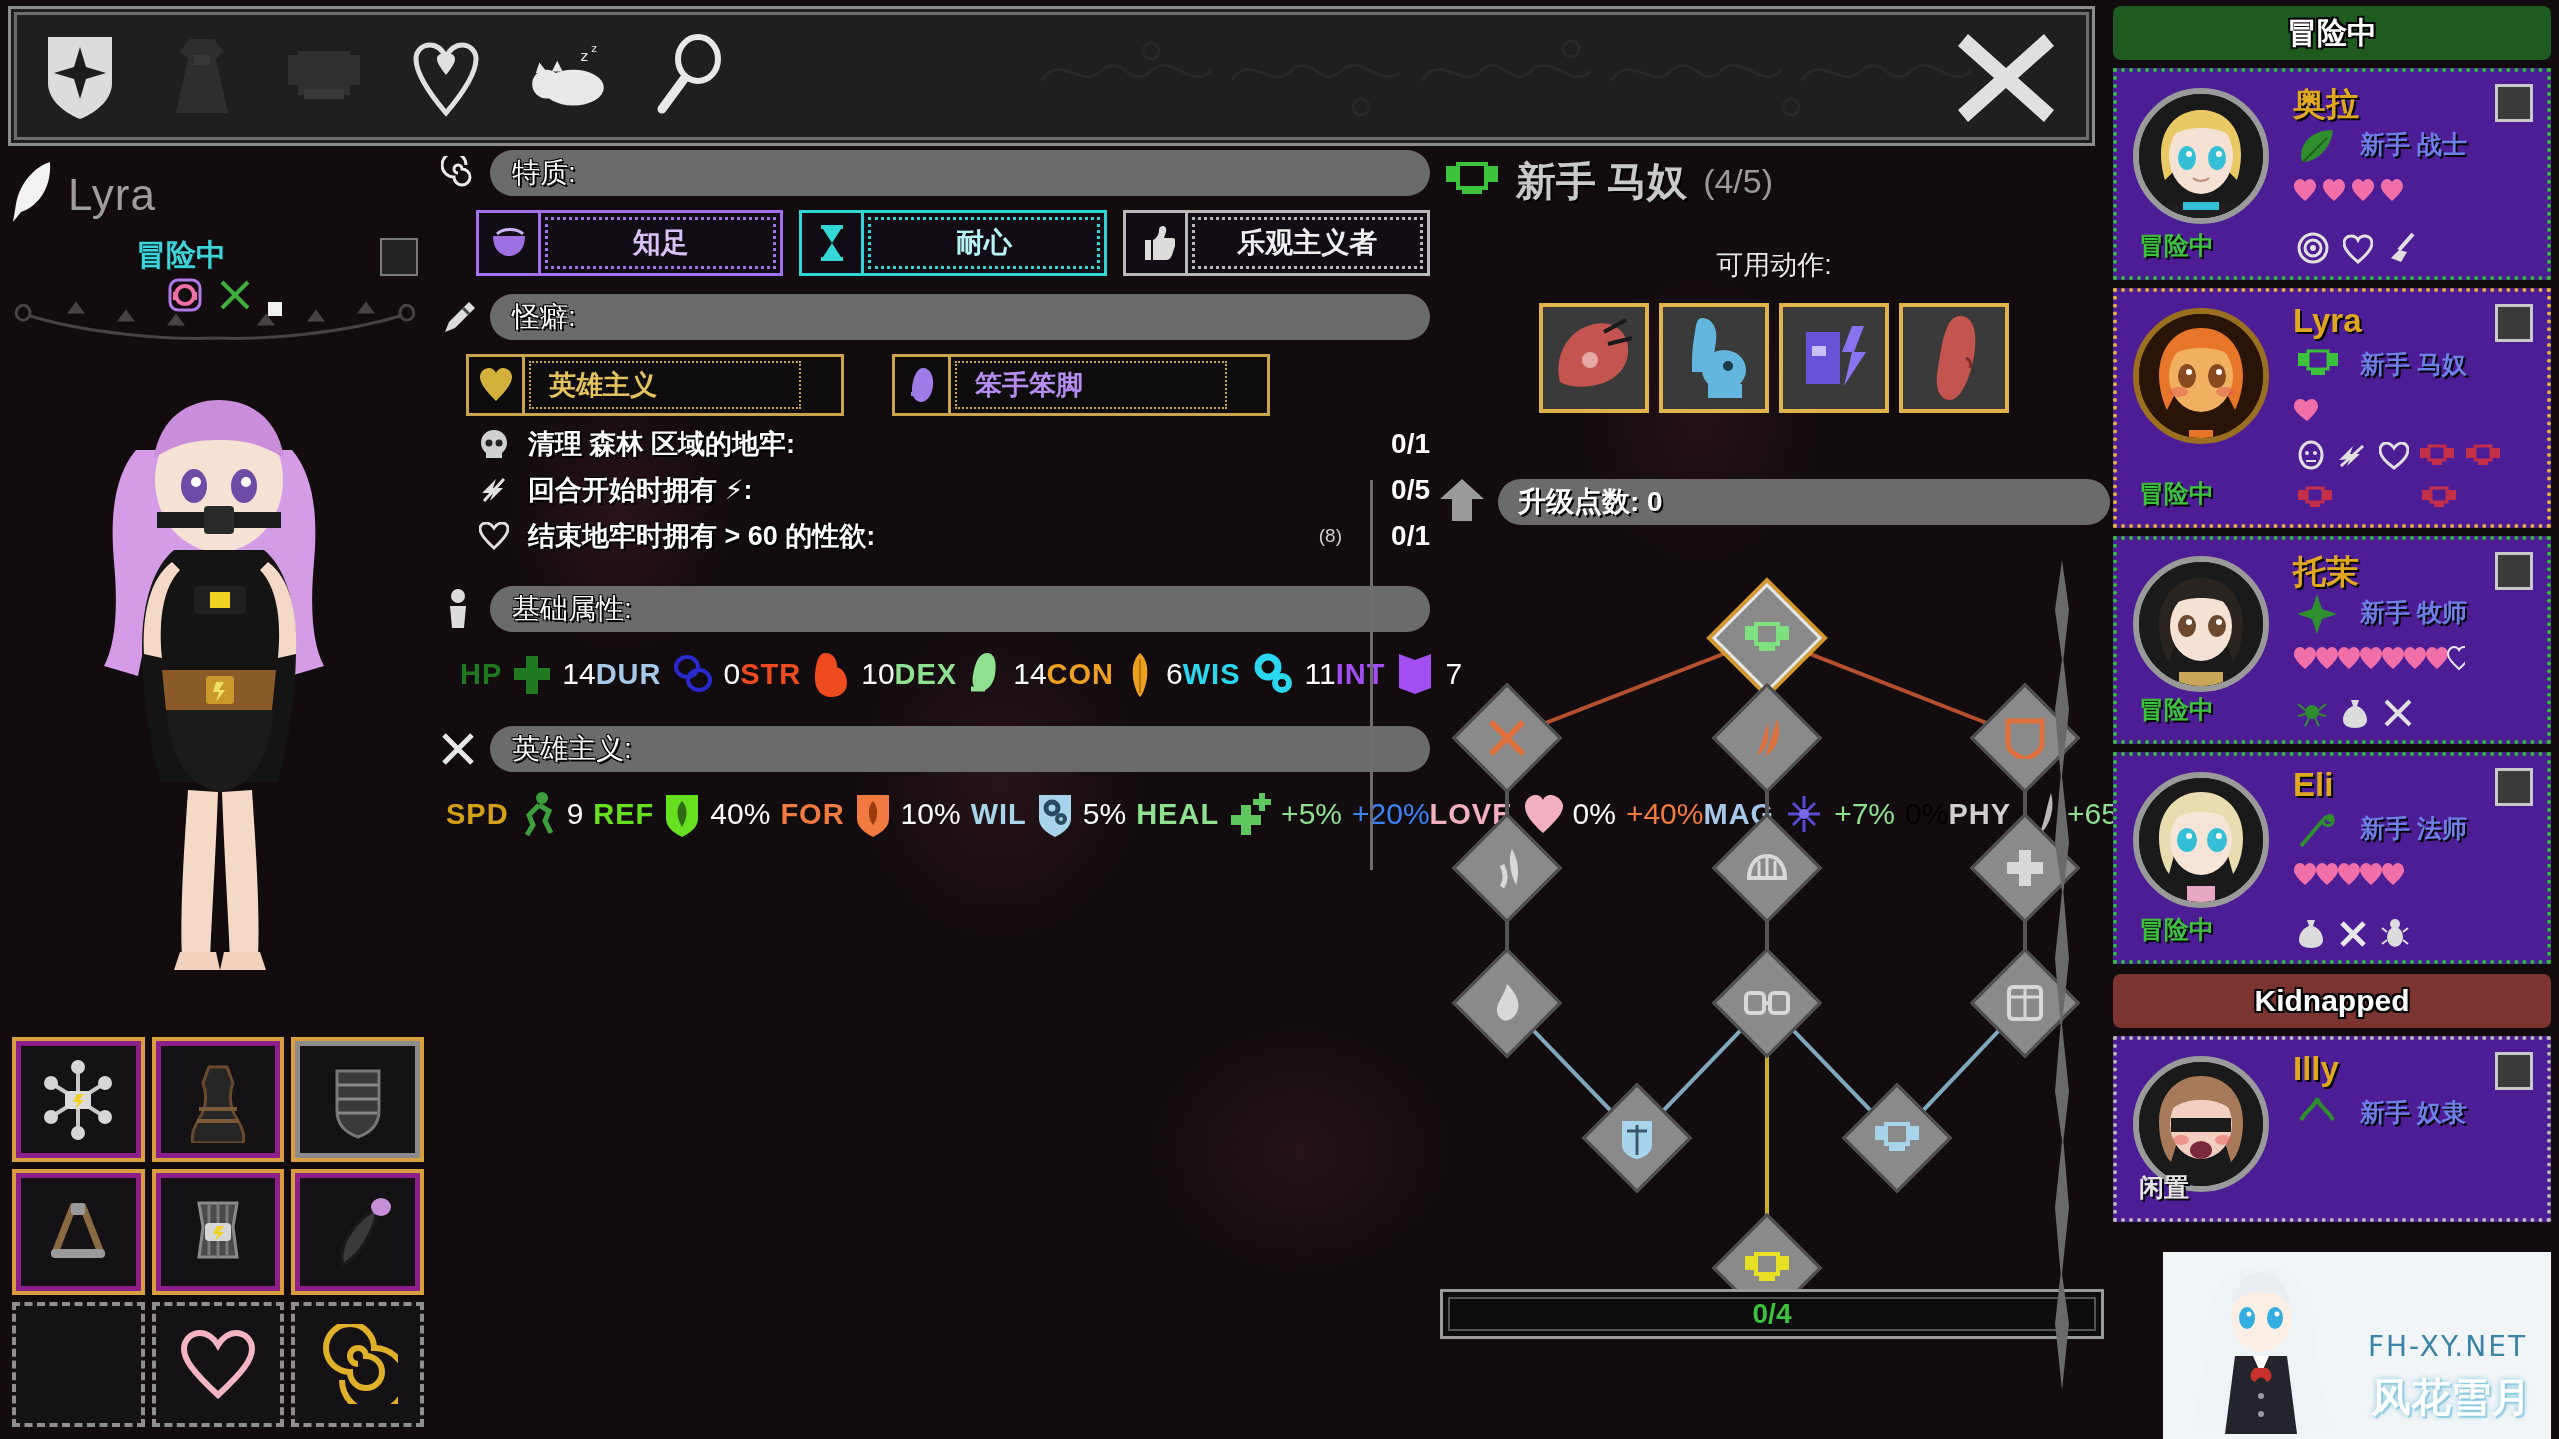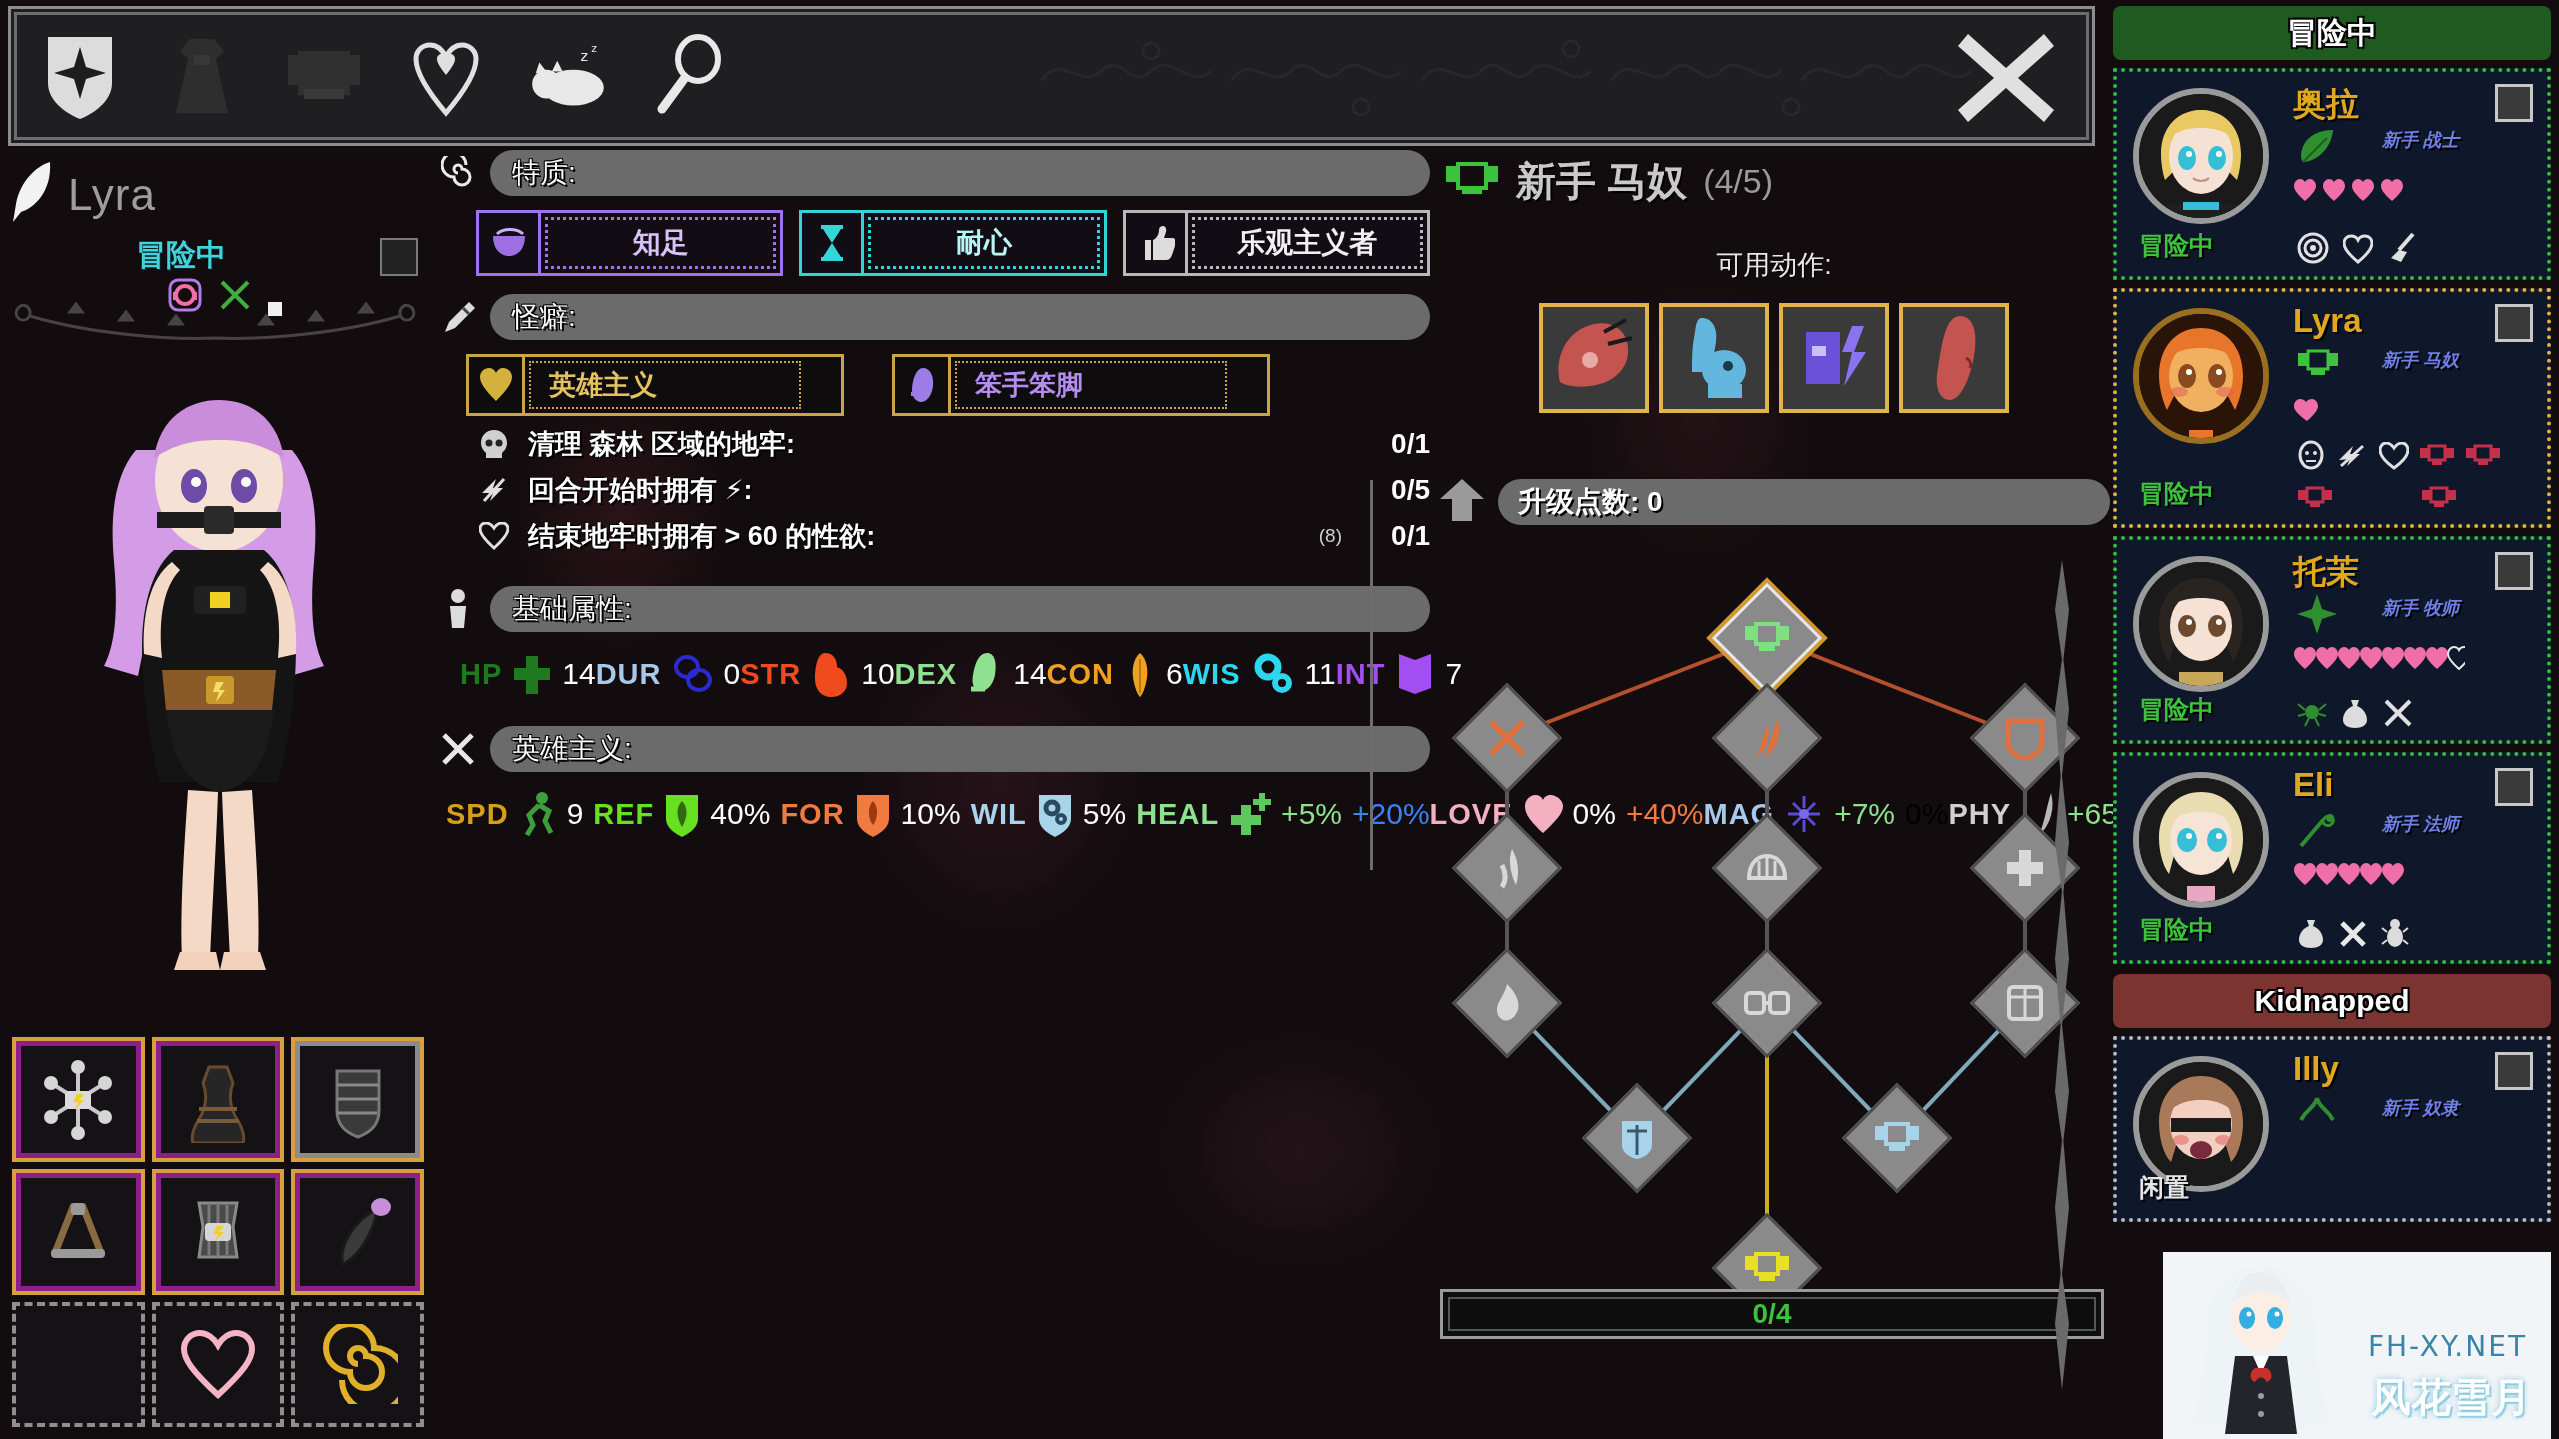--- a/index.html
+++ b/index.html
@@ -136,31 +136,31 @@
   .prog-inner { position:absolute; inset:5px; border:2px solid #555; }
   .prog-text { position:relative; font-size:28px; color:#3cc23c; font-weight:bold; }
 
   
   .party { position:absolute; right:0; top:0; width:452px; height:1439px; padding:6px 8px 0 6px; }
   .banner { height:54px; border-radius:8px; display:flex; align-items:center; justify-content:center;
             font-size:30px; font-weight:bold; color:#fff;
             text-shadow:2px 2px 0 #000,-2px -2px 0 #000,2px -2px 0 #000,-2px 2px 0 #000; }
   .banner.green { background:#1f5a20; }
   .banner.red   { background:#7b3430; }
-  .pcard { position:relative; margin-top:8px; height:212px; background:#0f172a;
+  .pcard { position:relative; margin-top:8px; height:212px; background:#4c1d95;
            border:4px dotted #2fbf3a; padding:16px; }
   .pcard.sel  { border-color:#e5b13c; }
   .pcard.grey { border-color:#b9b9b9; }
   .pc-av { position:absolute; left:16px; top:16px; width:136px; height:136px; border-radius:50%;
            border:6px solid #9a9a9a; overflow:hidden; background:#1a1a1a; }
   .pcard.sel .pc-av { border-color:#9a6f1f; }
   .pc-name { position:absolute; left:176px; top:10px; font-size:33px; font-weight:bold; color:#e0a81f;
              text-shadow:2px 2px 0 #000; }
-  .pc-cls  { position:absolute; right:88px; top:56px; font-size:18px; font-weight:bold; color:#6e7fe8;
-             text-shadow:2px 2px 0 #000;font-style:italic; }
+  .pc-cls  { position:absolute; right:80px; top:56px; font-size:25px; font-weight:bold; color:#6e7fe8;
+             text-shadow:2px 2px 0 #000; }
   .pc-elem { position:absolute; left:180px; top:54px; width:40px; height:40px; }
   .pc-hearts { position:absolute; left:176px; top:106px; display:flex; gap:2px; }
   .pc-state { position:absolute; left:22px; bottom:14px; font-size:25px; font-weight:bold; color:#3cc23c;
               text-shadow:2px 2px 0 #000; }
   .pc-state.idle { color:#e6e6e6; }
   .pc-icons { position:absolute; left:180px; bottom:8px; right:14px; display:flex; align-items:flex-end;
               gap:14px; flex-wrap:wrap; }
   .pc-check { position:absolute; right:14px; top:12px; width:38px; height:38px;
               border:3px solid #c8c8c8; background:#3a3a3a; }
 

